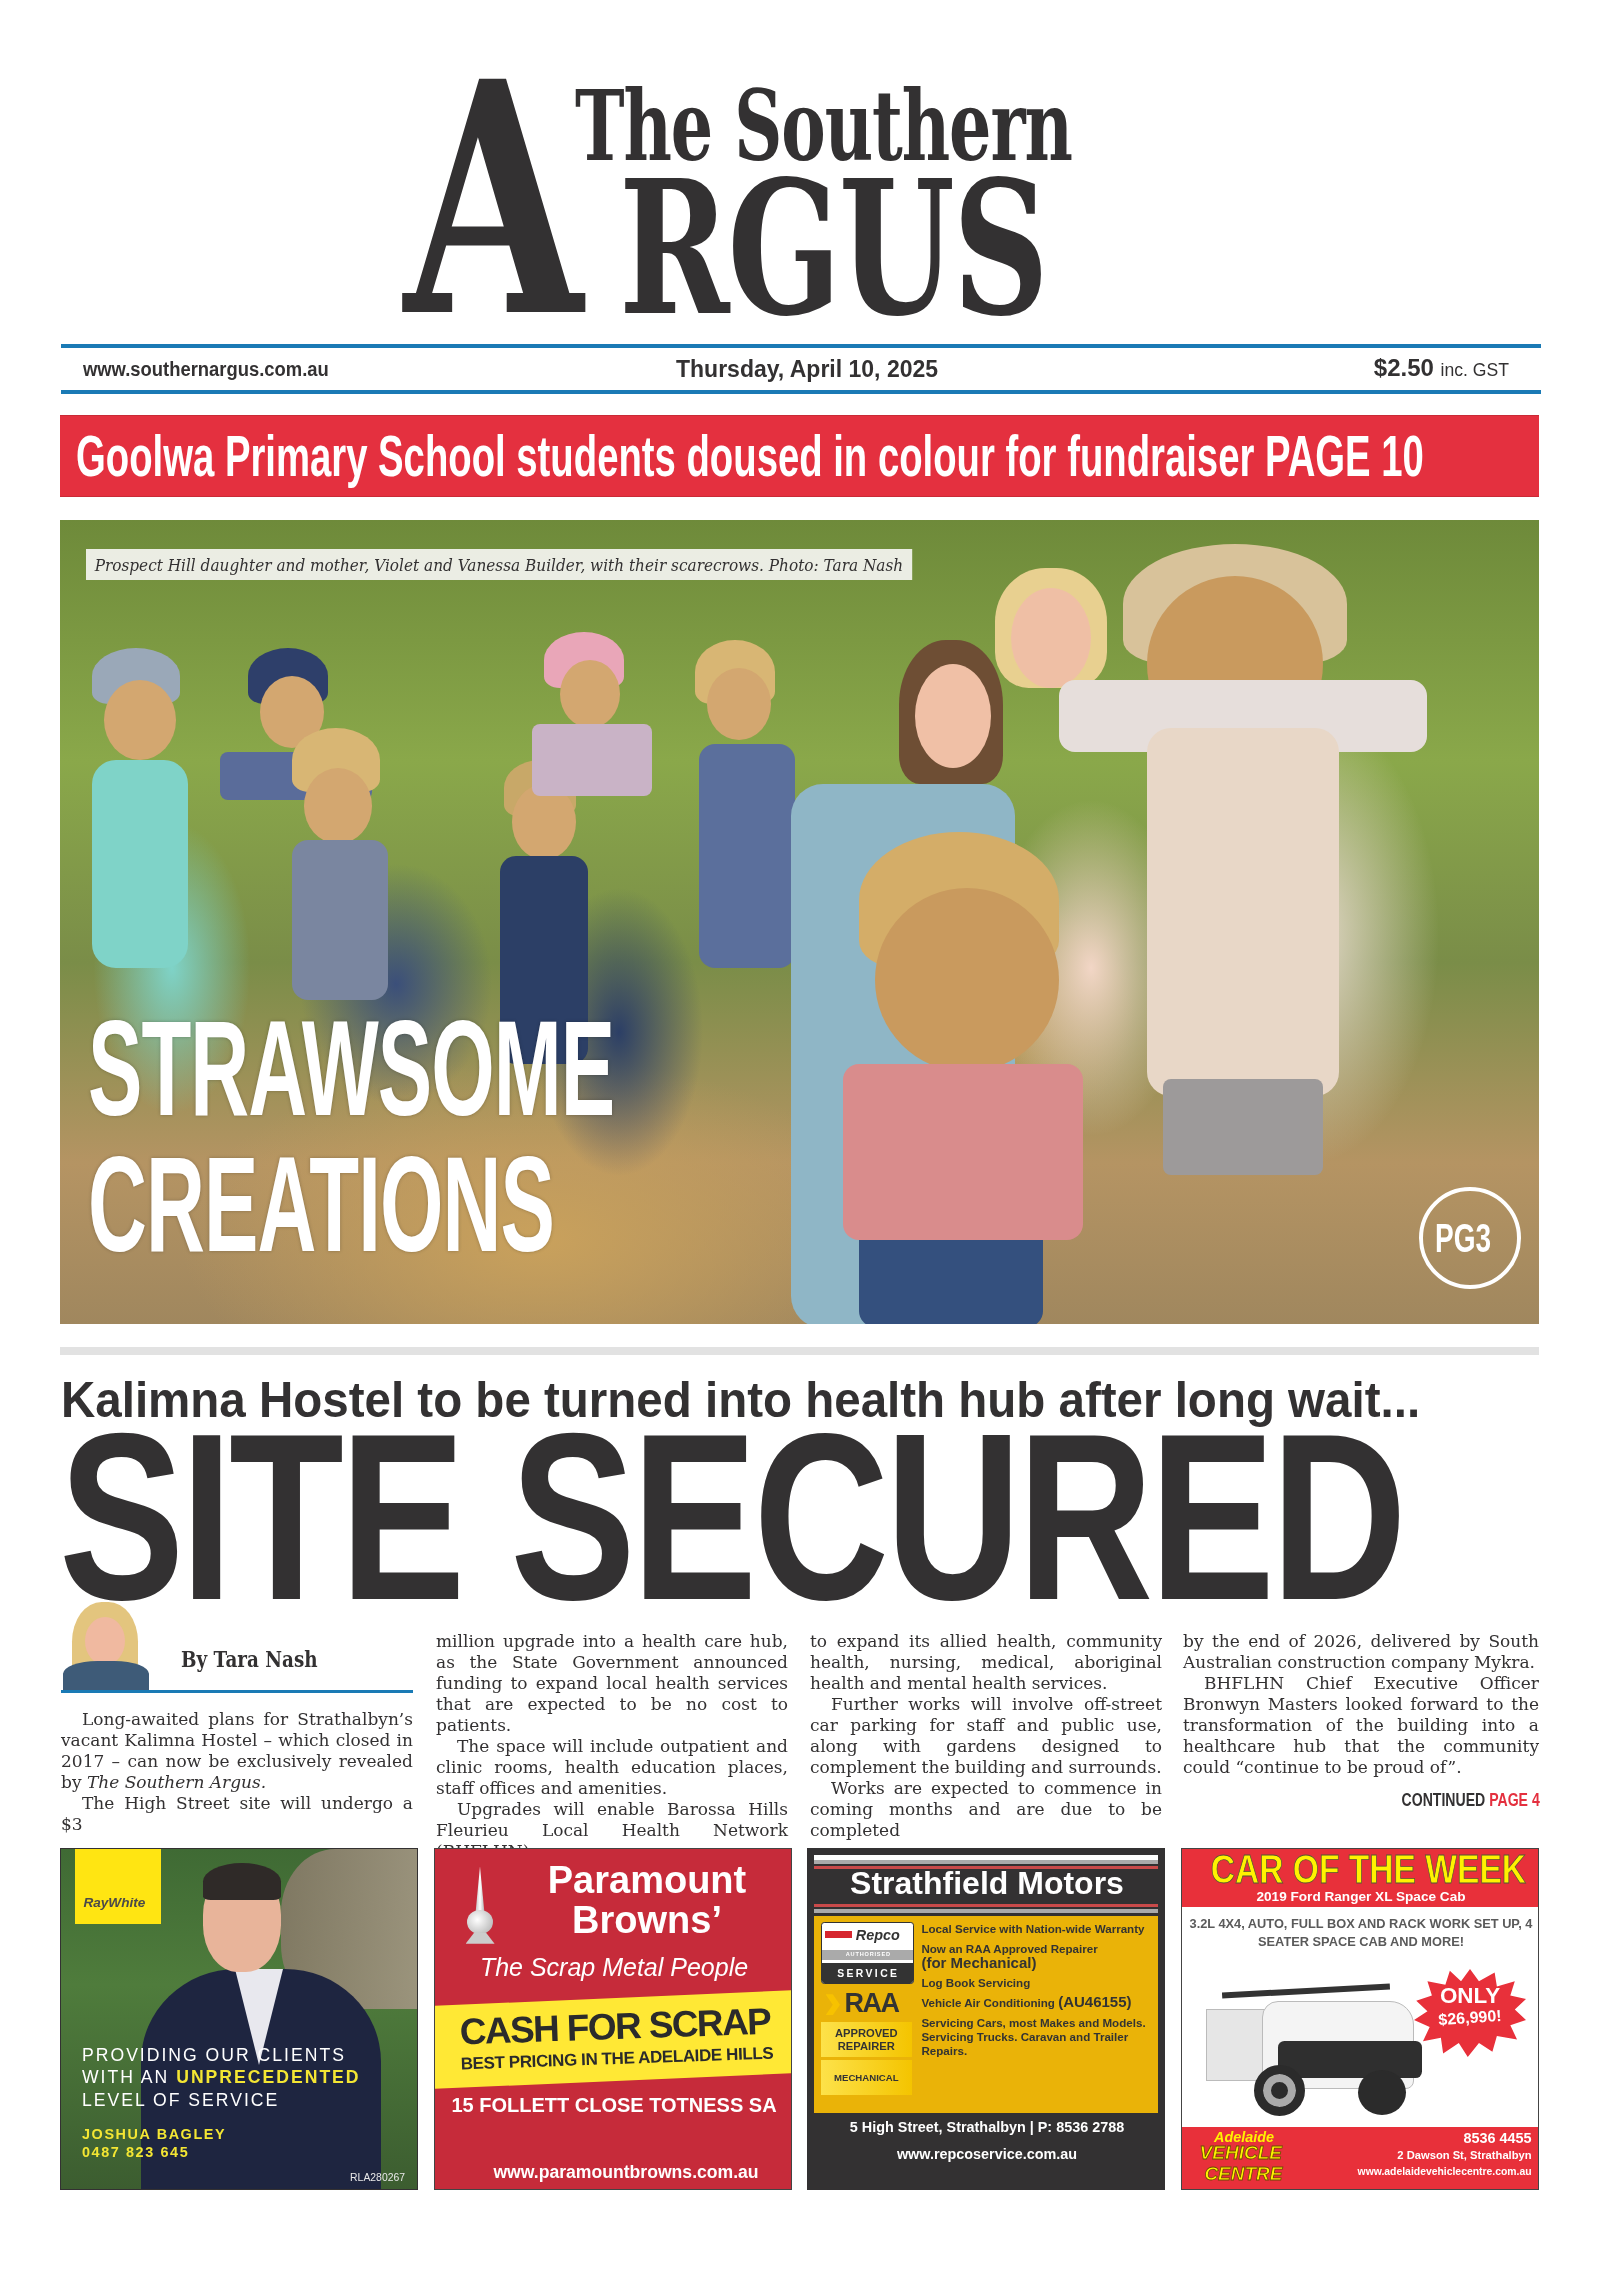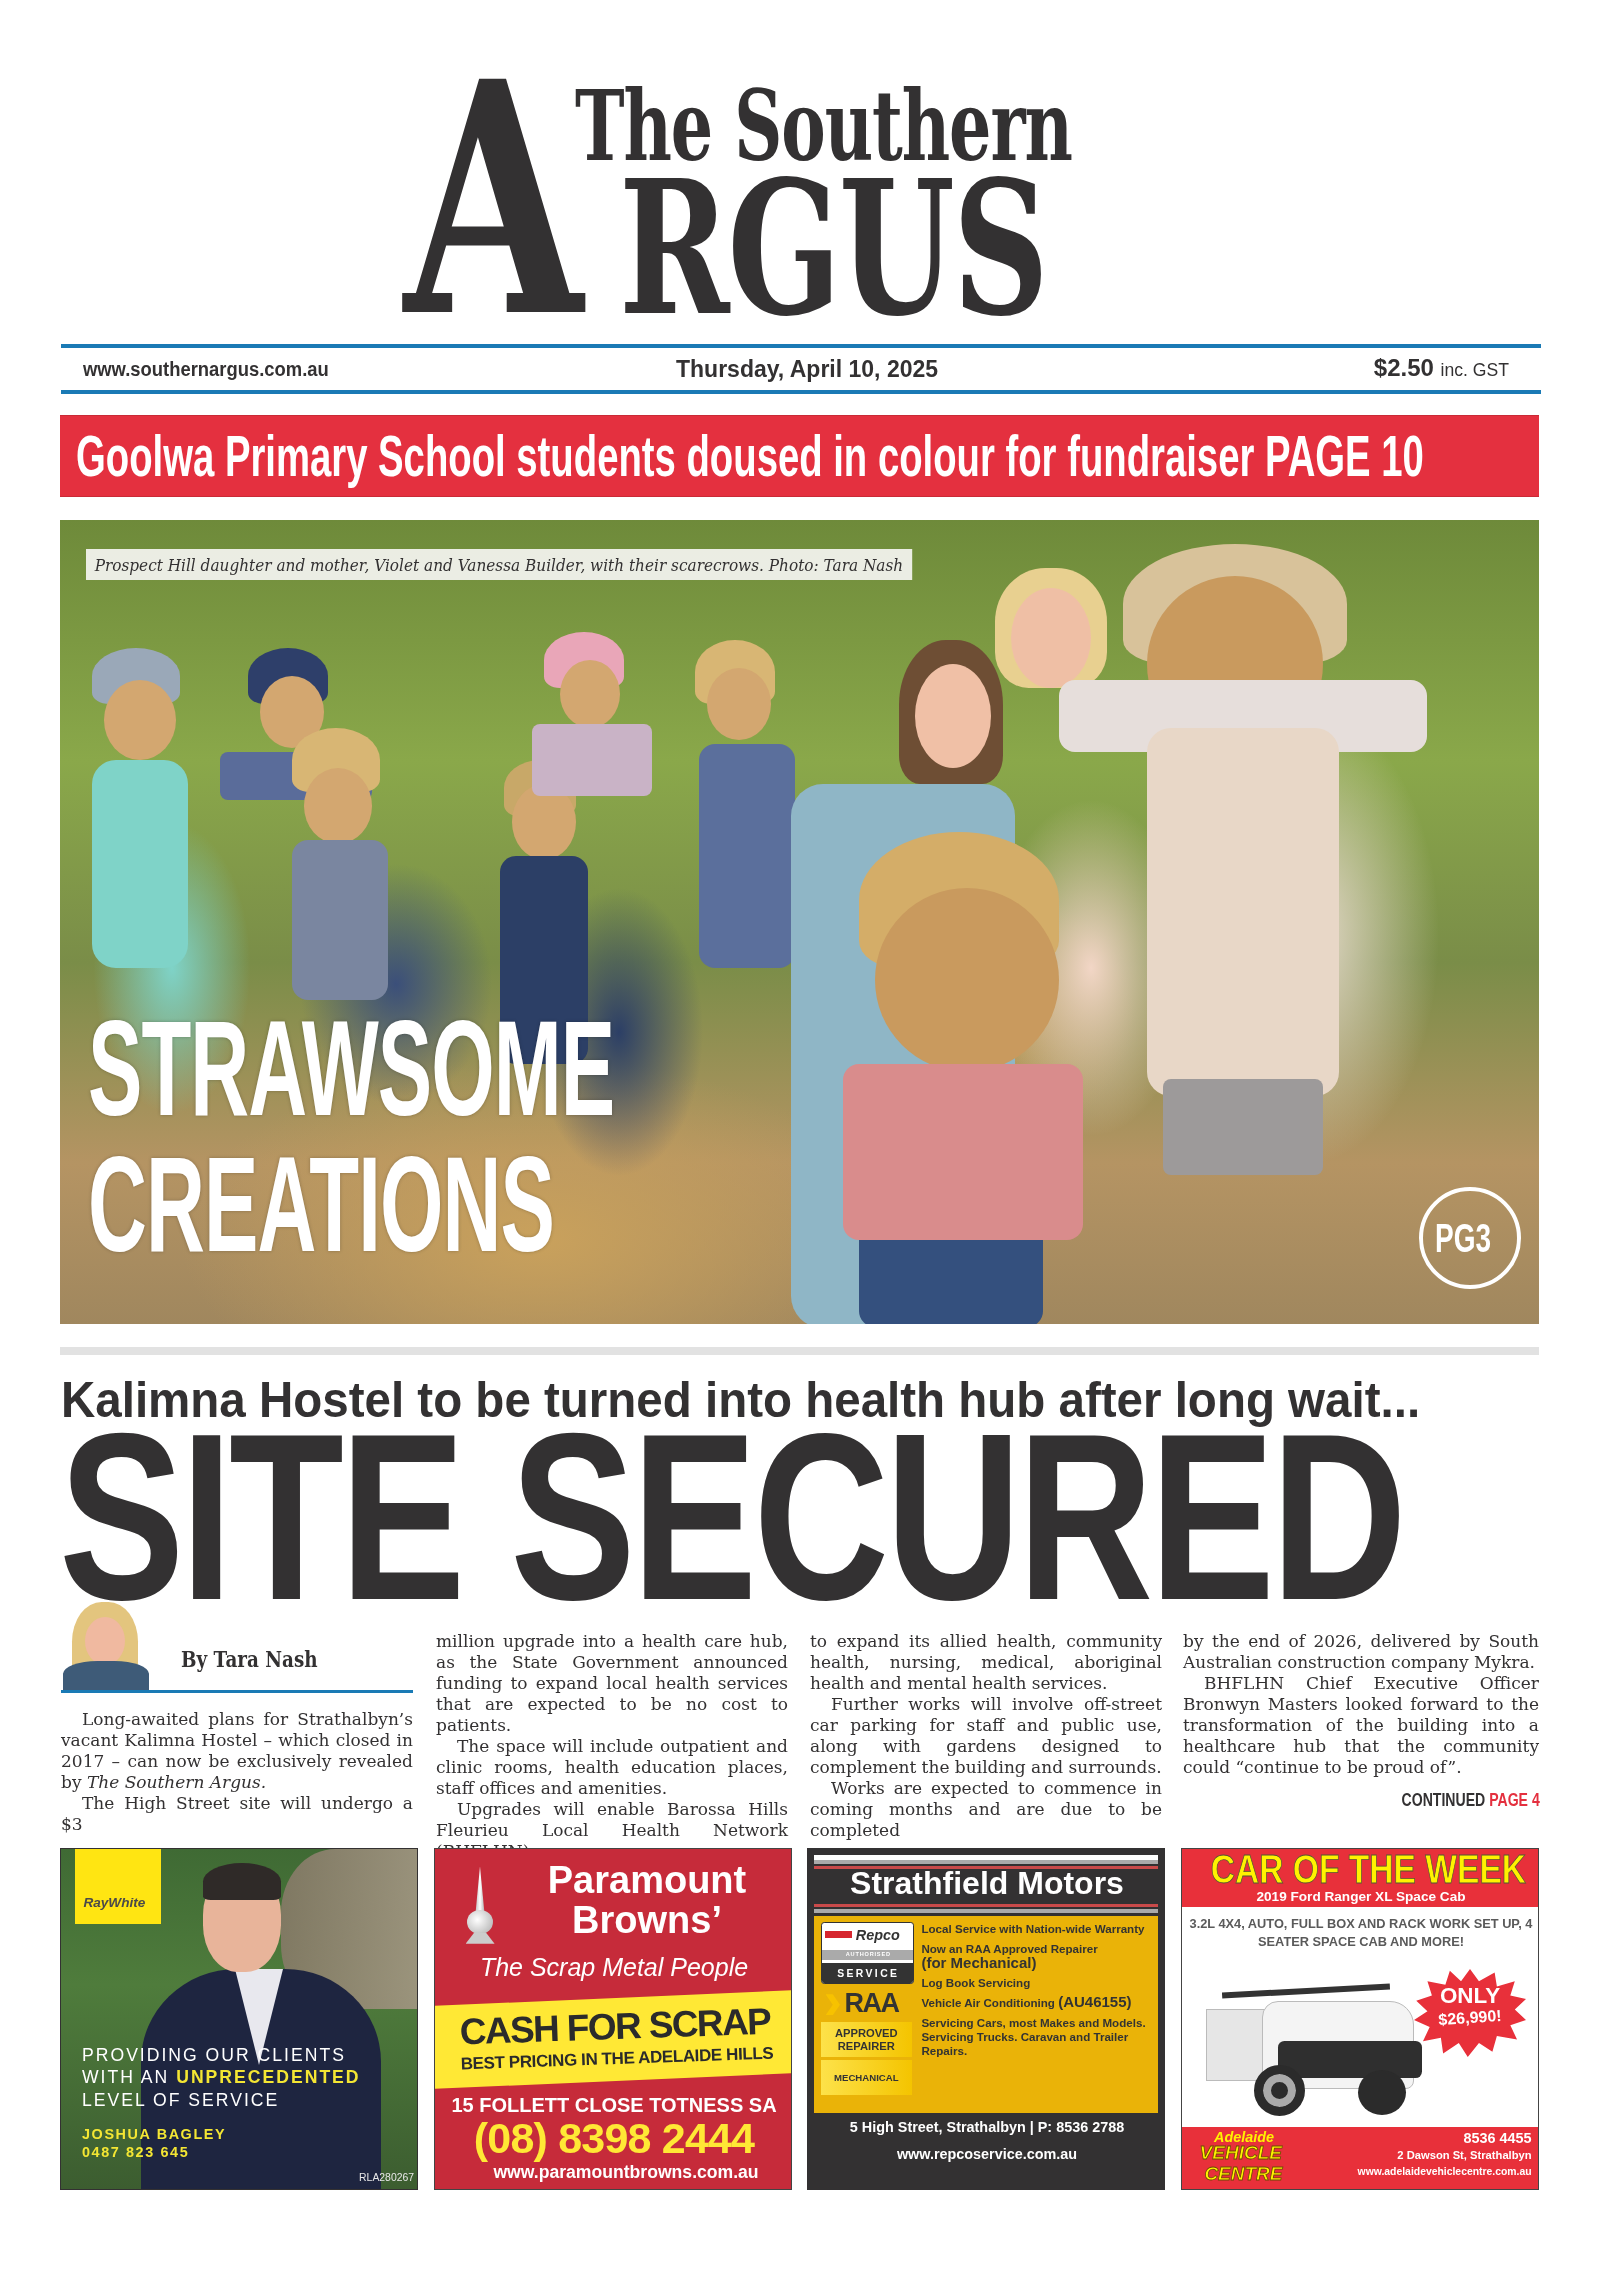--- a/index.html
+++ b/index.html
@@ -73,21 +73,21 @@
   .rw-tree { position: absolute; right: 0; top: 0; width: 136px; height: 160px; background: linear-gradient(90deg, #8a7a6a, #a89887); border-radius: 40% 0 0 40%; opacity: 0.85; }
   .rw-logo { position: absolute; left: 14.4px; top: 0; width: 86px; height: 75px; background: #ffe512; }
   .rw-logo-text { position: absolute; left: 8px; top: 46px; font-weight: bold; font-style: italic; font-size: 13.6px; color: #4a4a4a; }
   .rw-person-head { position: absolute; left: 142px; top: 19px; width: 78px; height: 104px; border-radius: 45%; background: #e8b49a; }
   .rw-person-hair { position: absolute; left: 142px; top: 14.4px; width: 78px; height: 37px; border-radius: 50% 50% 10% 10%; background: #2f2a28; }
   .rw-person-body { position: absolute; left: 80px; top: 120px; width: 240px; height: 232px; border-radius: 40% 40% 0 0; background: #1e2540; }
   .rw-shirt { position: absolute; left: 174px; top: 120px; width: 48px; height: 96px; background: #e8e8ee; clip-path: polygon(0 0,100% 0,50% 100%); }
   .rw-tagline { position: absolute; left: 21px; top: 195px; font-size: 17.6px; line-height: 22.4px; letter-spacing: 2px; color: #ffffff; white-space: nowrap; }
   .rw-highlight { color: #f4e633; font-weight: bold; }
   .rw-agent { position: absolute; left: 21px; top: 277px; font-size: 14.4px; line-height: 17.6px; letter-spacing: 1.6px; font-weight: bold; color: #f4e633; }
-  .rw-rla { position: absolute; right: 3px; bottom: 6.4px; font-size: 10.4px; color: #e8e8e8; }
+  .rw-rla { position: absolute; right: 12px; bottom: 6.4px; font-size: 10.4px; color: #e8e8e8; }
   
   .ad-paramount { left: 434px; background: #c62b3a; border-color: #444; }
   .pb-spire { position: absolute; left: 29px; top: 17.6px; width: 32px; height: 80px; }
   .pb-spire .tip { position: absolute; left: 11.2px; top: 0; width: 9.6px; height: 50px; background: linear-gradient(90deg,#bbb,#fff,#aaa); clip-path: polygon(50% 0,100% 100%,0 100%); }
   .pb-spire .ball { position: absolute; left: 3.2px; top: 43px; width: 25.6px; height: 24px; border-radius: 50%; background: radial-gradient(circle at 40% 40%, #fff, #aaa); }
   .pb-spire .base { position: absolute; left: 1.6px; top: 66px; width: 29px; height: 11.2px; background: #ccc; clip-path: polygon(30% 0,70% 0,100% 100%,0 100%); }
   .pb-name { position: absolute; left: 80px; top: 11.2px; width: 264px; text-align: center; font-weight: bold; font-size: 38px; line-height: 40px; color: #ffffff; }
   .pb-tagline { position: absolute; left: 0; top: 104px; width: 358px; text-align: center; font-style: italic; font-size: 25px; color: #ffffff; }
   .pb-yellow { position: absolute; left: 0; top: 149px; width: 358px; height: 83px; background: #ffe835; transform: skewY(-2.5deg); }
   .pb-cash { position: absolute; left: 16px; top: 157px; width: 328px; text-align: center; font-weight: bold; font-size: 37px; color: #2b2b2b; transform: rotate(-2deg); white-space: nowrap; letter-spacing: -1.6px; }
@@ -273,21 +273,20 @@
   </div>
   <div class="pb-name">
     <div>Paramount</div>
     <div>Browns’</div>
   </div>
   <div class="pb-tagline">The Scrap Metal People</div>
   <div class="pb-yellow"></div>
   <div class="pb-cash">CASH FOR SCRAP</div>
   <div class="pb-best">BEST PRICING IN THE ADELAIDE HILLS</div>
   <div class="pb-address">15 FOLLETT CLOSE TOTNESS SA</div>
-  <div class="pb-phone">(08) 8398 2444</div>
   <div class="pb-url">www.paramountbrowns.com.au</div>
 </div>
 
 <div class="ad ad-strathfield">
   <div class="sm-stripe" style="top:6.4px;background:#ffffff;"></div>
   <div class="sm-stripe" style="top:11.2px;background:#aaaaaa;height:4px;"></div>
   <div class="sm-stripe" style="top:17px;background:#c94a4a;height:3.2px;"></div>
   <div class="sm-title">Strathfield Motors</div>
   <div class="sm-stripe" style="top:55px;background:#c94a4a;height:3.2px;"></div>
   <div class="sm-stripe" style="top:60px;background:#aaaaaa;height:4px;"></div>

